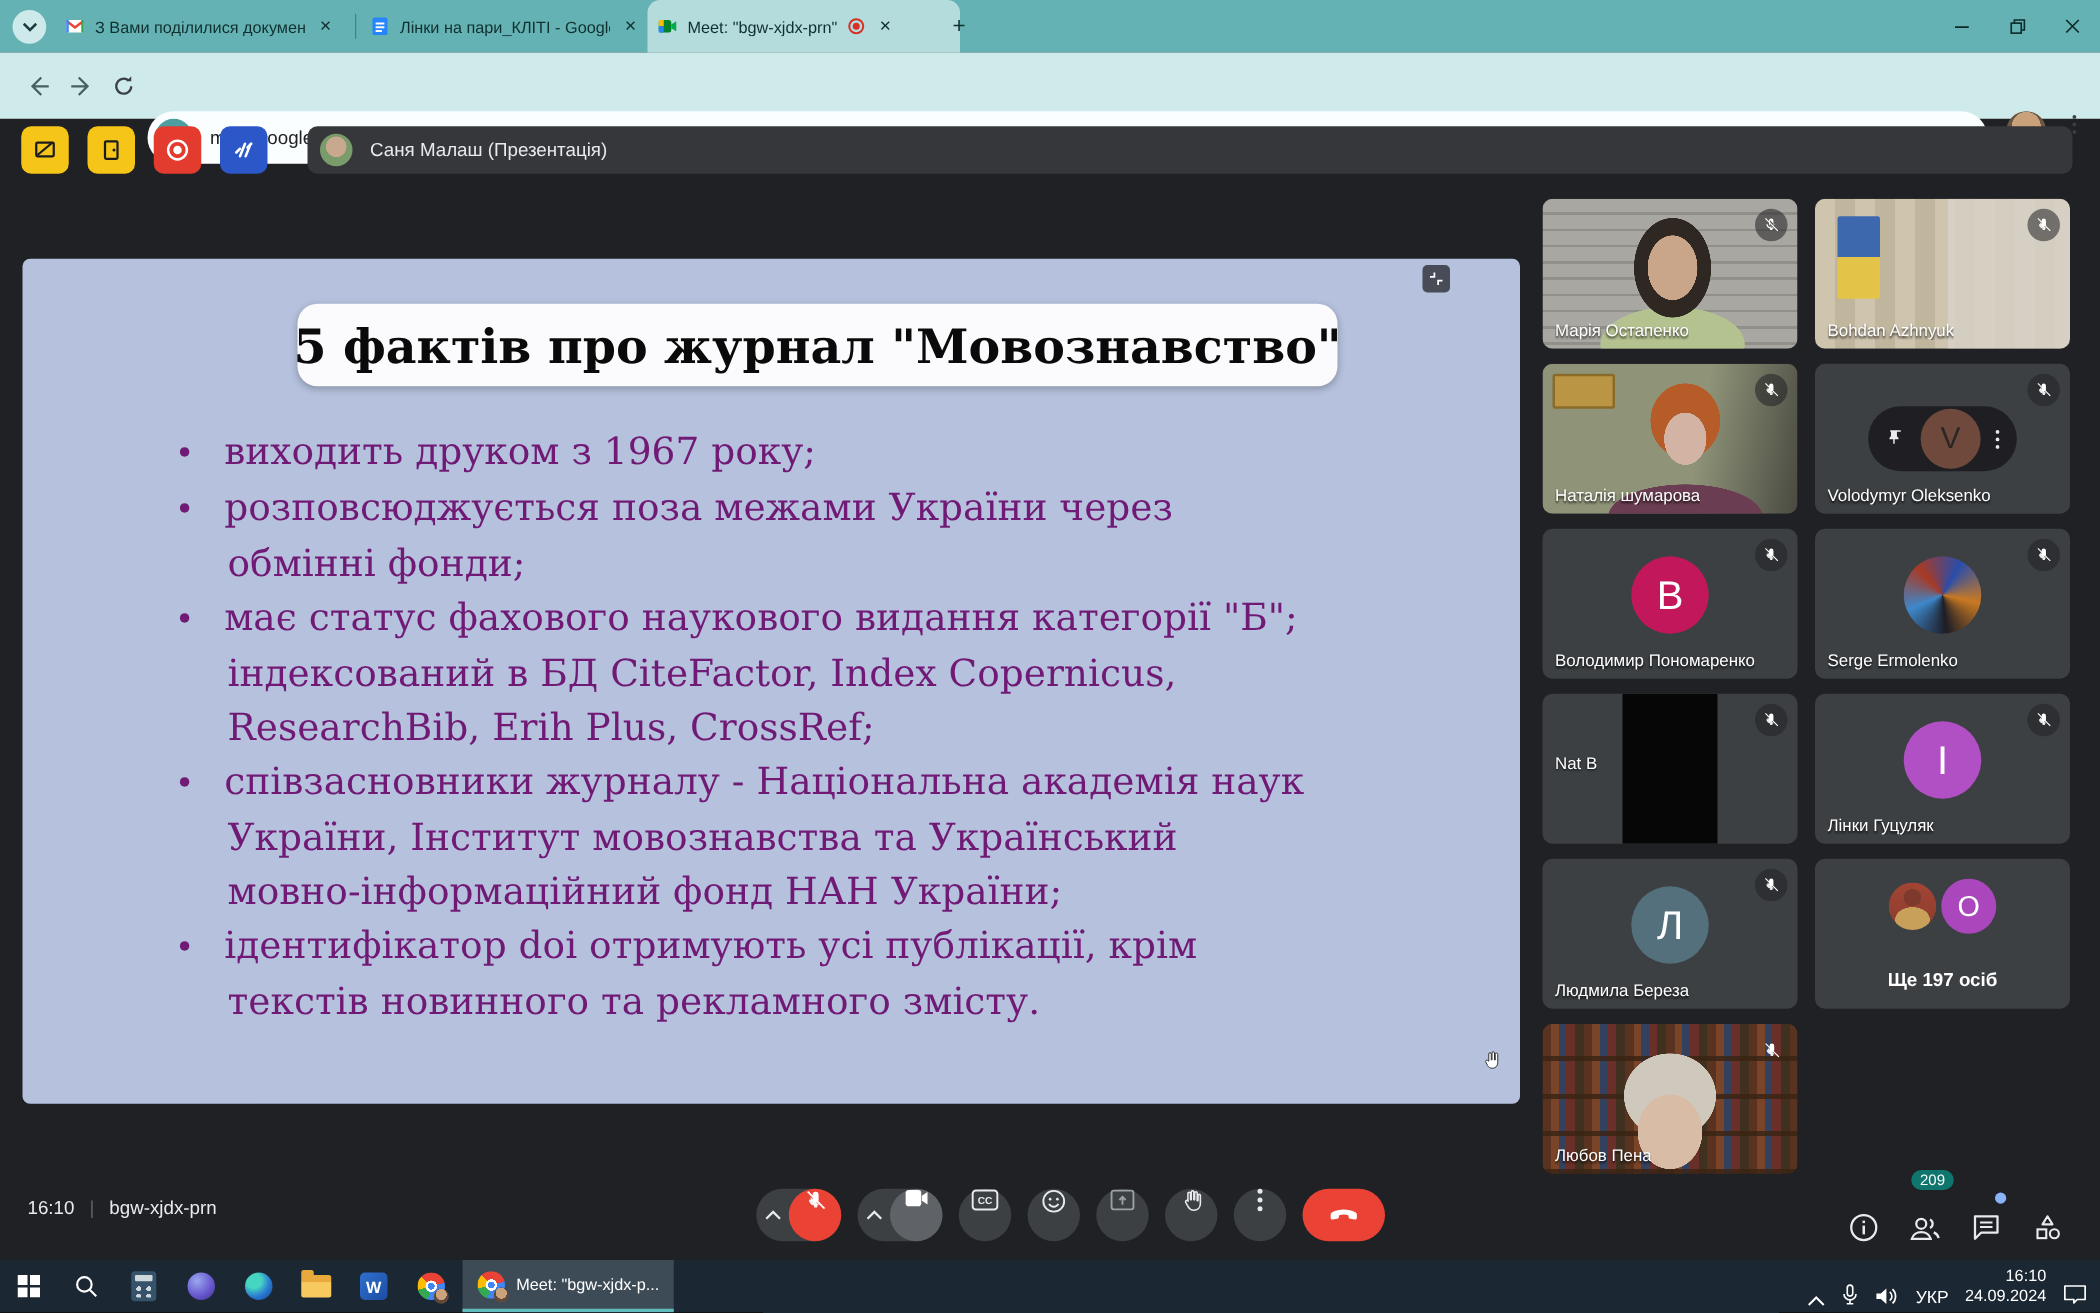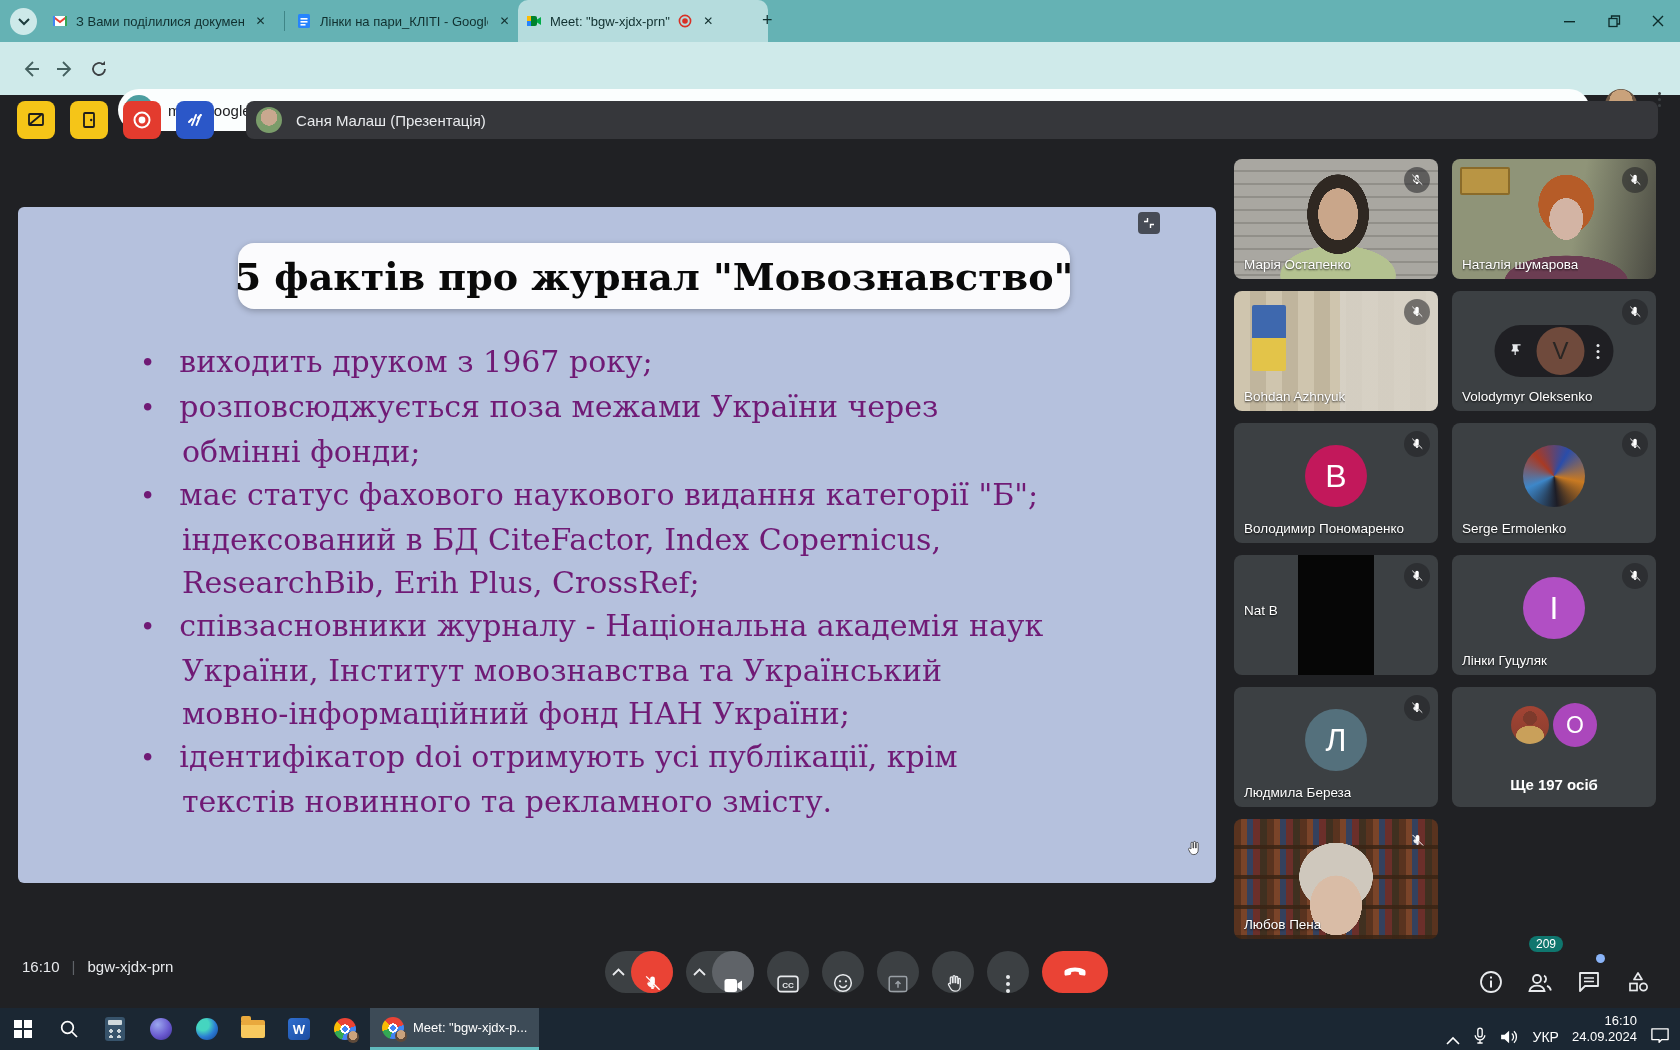--- a/index.html
+++ b/index.html
@@ -119,21 +119,21 @@
     radial-gradient(ellipse 37px 34px at 50% 48%, #cfc8bd 99%, transparent),
     repeating-linear-gradient(180deg, rgba(58,36,20,0) 0 26px, rgba(58,36,20,.85) 26px 30px),
     repeating-linear-gradient(90deg,#59331f 0 7px,#7a4429 7px 13px,#34415e 13px 19px,#6b2f2a 19px 26px,#403020 26px 33px);}
 
   
   #meetstatus{left:22px;top:958px;display:flex;align-items:center;color:#e8eaed;font-size:15px;gap:12px;}
   #meetstatus .sep{color:#5f6368;}
   #toolbar{left:605px;top:951px;display:flex;align-items:center;gap:13px;}
   .tbpill{height:42px;border-radius:21px;background:#3c4043;display:flex;align-items:center;}
   .tbcirc{width:42px;height:42px;border-radius:50%;background:#3c4043;display:flex;
-    align-items:flex-end;justify-content:center;}
+    align-items:flex-start;justify-content:center;}
   .tbcirc.red,.tbred{background:#ea4335;}
   .tbcirc.gray{background:#5f6368;}
   .chev{width:26px;display:flex;align-items:center;justify-content:center;}
   #endcall{width:66px;height:42px;border-radius:21px;background:#ea4335;display:flex;
     align-items:center;justify-content:center;}
   #rightbtns{left:1478px;top:948px;display:flex;align-items:center;gap:23px;}
   .rbtn{position:relative;width:26px;height:46px;display:flex;align-items:flex-end;justify-content:center;}
   #peoplebadge{position:absolute;top:-12px;left:2px;background:#0f766e;color:#fff;font-size:12px;
     border-radius:9px;padding:1px 7px;}
   #chatdot{position:absolute;top:6px;right:-3px;width:9px;height:9px;border-radius:50%;background:#8ab4f8;}
@@ -340,40 +340,40 @@
       <div class="muted">
         <svg width="14" height="14" viewBox="0 0 24 24">
             <path fill="#fff" d="M12 14a3 3 0 0 0 3-3V6a3 3 0 0 0-6 0v5a3 3 0 0 0 3 3zm5-3h-1.7a3.3 3.3 0 0 1-6.2 1.6l1.2-1.2V6a1.7 1.7 0 0 1 .1-.6L17 12a5 5 0 0 0 0-1z"></path>
             <path stroke="#fff" stroke-width="1.6" d="M4 3l17 17"></path>
             <path fill="#fff" d="M7 11H5.3c0 3 2.2 5.4 5.1 5.9V19h3.2v-2.1c.7-.1 1.3-.3 1.9-.6l-1.3-1.3a5 5 0 0 1-7.2-4z"></path>
           </svg>
       </div>
       <span class="pname">Марія Остапенко</span>
     </div>
 
+    <div class="tile v-bohdan">
+      <div class="muted">
+        <svg width="14" height="14" viewBox="0 0 24 24">
+            <path fill="#fff" d="M12 14a3 3 0 0 0 3-3V6a3 3 0 0 0-6 0v5a3 3 0 0 0 3 3z"></path>
+            <path stroke="#fff" stroke-width="1.6" d="M4 3l17 17"></path>
+            <path fill="#fff" d="M7 11H5.3c0 3 2.2 5.4 5.1 5.9V19h3.2v-2.1c.7-.1 1.3-.3 1.9-.6L7 8.7z" opacity=".9"></path>
+          </svg>
+      </div>
+      <span class="pname">Bohdan Azhnyuk</span>
+    </div>
+
     <div class="tile v-natalia">
       <div class="muted">
         <svg width="14" height="14" viewBox="0 0 24 24">
             <path fill="#fff" d="M12 14a3 3 0 0 0 3-3V6a3 3 0 0 0-6 0v5a3 3 0 0 0 3 3z"></path>
             <path stroke="#fff" stroke-width="1.6" d="M4 3l17 17"></path>
             <path fill="#fff" d="M7 11H5.3c0 3 2.2 5.4 5.1 5.9V19h3.2v-2.1c.7-.1 1.3-.3 1.9-.6L7 8.7z" opacity=".9"></path>
           </svg>
       </div>
       <span class="pname">Наталія шумарова</span>
-    </div>
-
-    <div class="tile v-bohdan">
-      <div class="muted">
-        <svg width="14" height="14" viewBox="0 0 24 24">
-            <path fill="#fff" d="M12 14a3 3 0 0 0 3-3V6a3 3 0 0 0-6 0v5a3 3 0 0 0 3 3z"></path>
-            <path stroke="#fff" stroke-width="1.6" d="M4 3l17 17"></path>
-            <path fill="#fff" d="M7 11H5.3c0 3 2.2 5.4 5.1 5.9V19h3.2v-2.1c.7-.1 1.3-.3 1.9-.6L7 8.7z" opacity=".9"></path>
-          </svg>
-      </div>
-      <span class="pname">Bohdan Azhnyuk</span>
     </div>
 
     <div class="tile">
       <div class="muted">
         <svg width="14" height="14" viewBox="0 0 24 24">
             <path fill="#fff" d="M12 14a3 3 0 0 0 3-3V6a3 3 0 0 0-6 0v5a3 3 0 0 0 3 3z"></path>
             <path stroke="#fff" stroke-width="1.6" d="M4 3l17 17"></path>
             <path fill="#fff" d="M7 11H5.3c0 3 2.2 5.4 5.1 5.9V19h3.2v-2.1c.7-.1 1.3-.3 1.9-.6L7 8.7z" opacity=".9"></path>
           </svg>
       </div>

